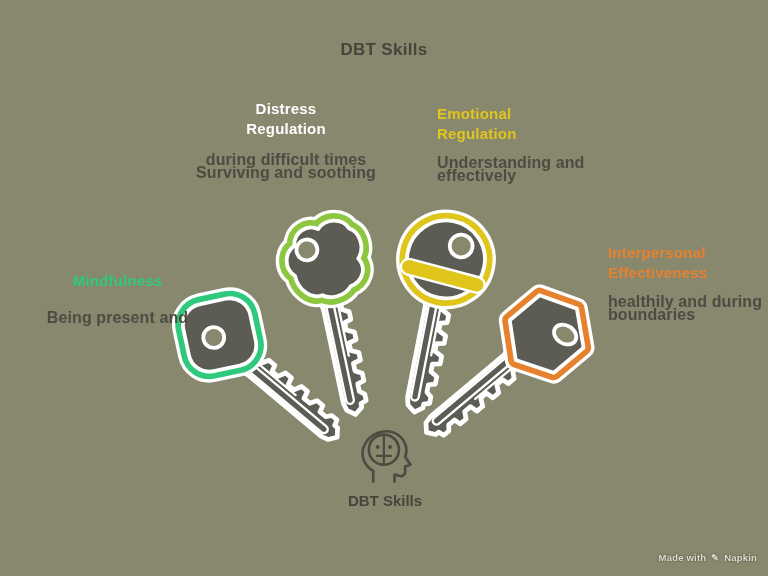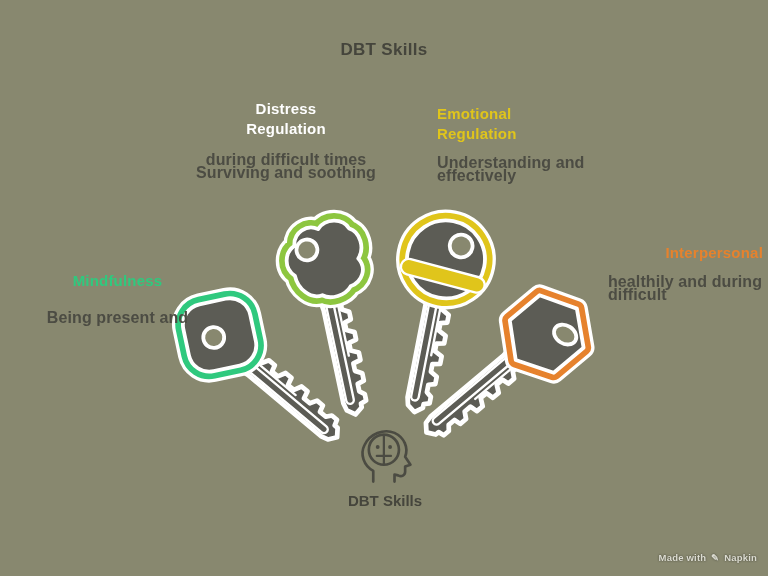--- a/index.html
+++ b/index.html
@@ -12,21 +12,21 @@
     position:absolute; left:0; right:0; top:40px;
     text-align:center; font-size:17px; font-weight:bold;
     color:#45453C; letter-spacing:.3px;
   }
   .skill { position:absolute; }
   .skill-heading { font-size:15px; font-weight:bold; line-height:20px; letter-spacing:.2px; }
   .skill-desc { margin-top:14px; font-size:16px; font-weight:bold; line-height:13px; color:#4C4C43; letter-spacing:.1px; }
   .c-mind  { color:#2FC97E; }
   .c-dist  { color:#ffffff; }
   .c-emo   { color:#E0C51B; }
-  .c-inter { color:#E6822D;text-align:right; }
+  .c-inter { color:#E6822D; }
   .skill-mindfulness   { left:20px;  top:271px; width:195px; text-align:center; }
   .skill-mindfulness .skill-desc { margin-top:20px; }
   .skill-distress      { left:186px; top:99px;  width:200px; text-align:center; }
   .skill-emotional     { left:437px; top:104px;  width:165px; text-align:left; line-height:21px; }
   .skill-emotional .skill-desc { margin-top:12px; }
   .skill-interpersonal { left:608px; top:243px; width:155px; text-align:left; line-height:21px; }
   .skill-interpersonal .skill-desc { margin-top:12px; }
 
   .key { position:absolute; width:114px; height:228px; transform-origin:50% 50%; }
   .key-mindfulness   { left:210px; top:262px; transform:rotate(-50deg); }
@@ -138,24 +138,25 @@
     </div>
     <div class="skill-desc">
       <div>Understanding and</div>
       <div>effectively</div>
     </div>
   </div>
 
   <div class="skill skill-interpersonal">
     <div class="skill-heading c-inter">
       <div>Interpersonal</div>
+      <div>Effectiveness</div>
     </div>
     <div class="skill-desc">
       <div>healthily and during</div>
-      <div>difficult</div>
+      <div>boundaries</div>
     </div>
   </div>
 
   <svg class="center-icon" viewBox="0 0 70 68" width="62" height="62">
     <g fill="none" stroke="#4B4B42" stroke-width="3" stroke-linecap="round" stroke-linejoin="round">
       <path d="M24,64 V52 C13,46 9,33 14,23 C20,10 36,4 48,9 C59,14 64,26 60,36 L66,45 L60,47 V53 C60,57 56,59 52,57 L48,56 V64"></path>
       <circle cx="36" cy="28" r="17"></circle>
       <path d="M36,12 V44" stroke-width="2.5"></path>
       <path d="M28,35 H44" stroke-width="2.5"></path>
     </g>

